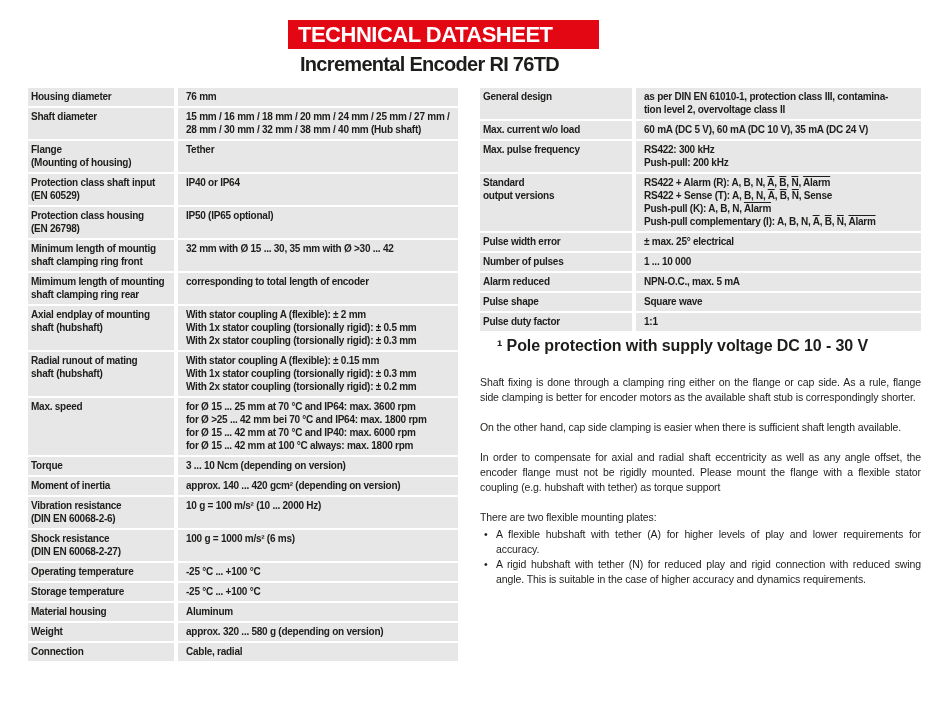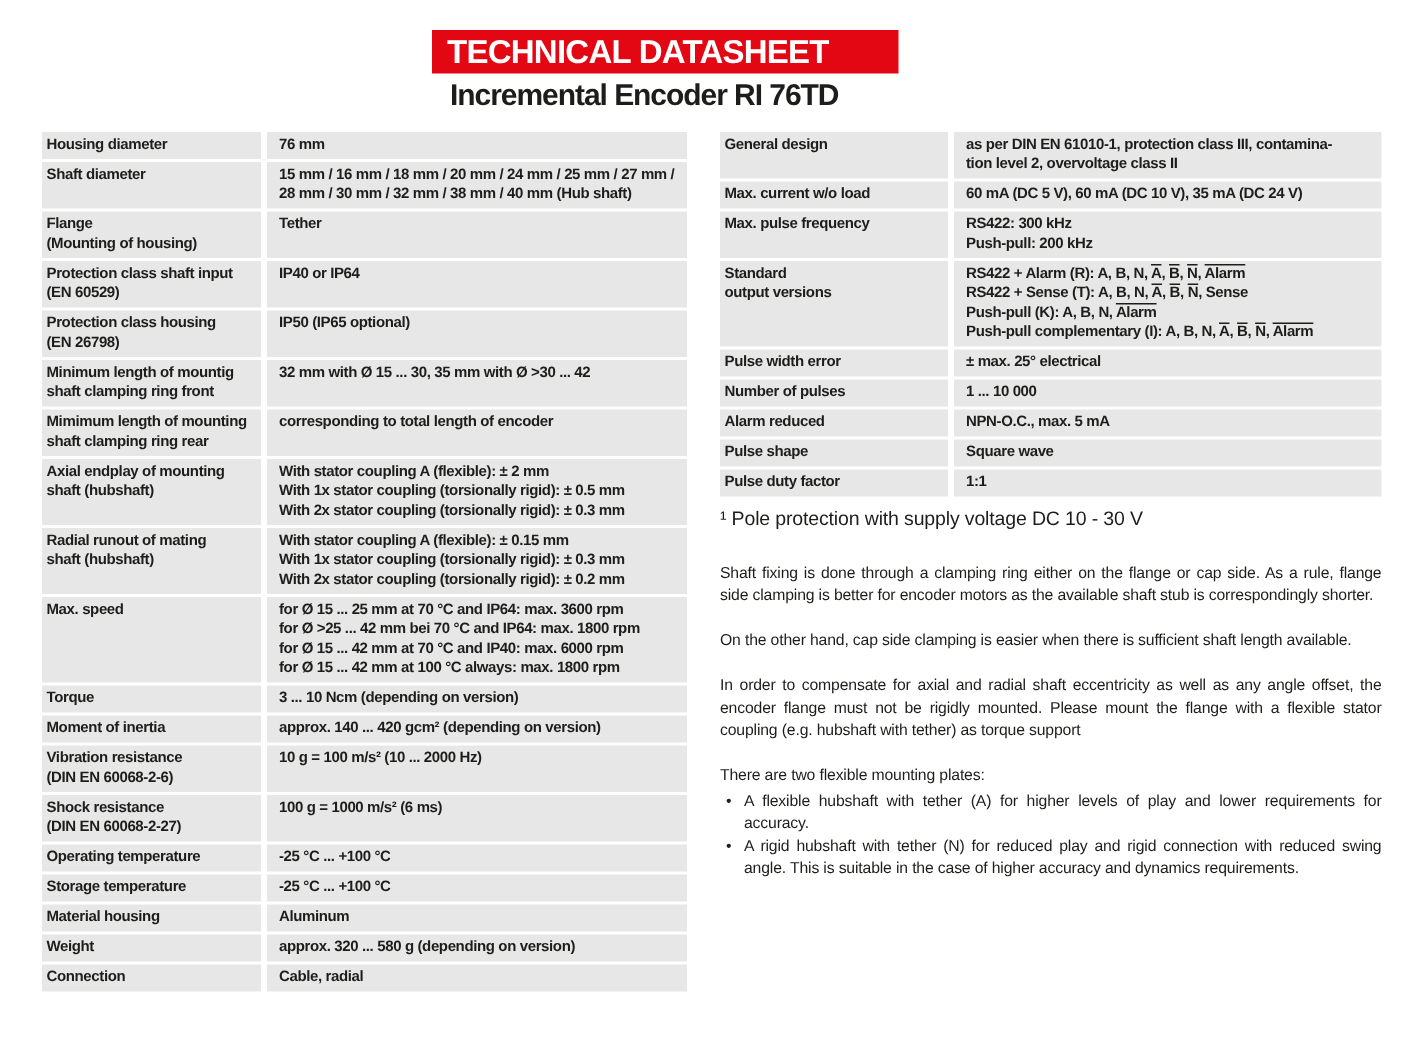--- a/index.html
+++ b/index.html
@@ -36,21 +36,21 @@
   .col-left .spec-row{grid-template-columns:146px 1fr;}
   .col-right .spec-row{grid-template-columns:152px 1fr;}
   .cell{
     background:var(--c-cell);
     font-size:10px;font-weight:700;letter-spacing:-0.25px;line-height:13px;
     padding:2px 6px 3px 3px;white-space:pre-line;
   }
   .cell.value{padding-left:8px;}
   .ov{text-decoration:overline;}
   .footnote{
-    margin:8px 0 22px 0;font-size:13px;font-weight:400;
+    margin:8px 0 22px 17px;font-size:16px;font-weight:700;
     letter-spacing:-0.1px;line-height:14px;
   }
   .body-text p{
     font-size:10.5px;font-weight:400;letter-spacing:-0.1px;line-height:15px;
     text-align:justify;margin-bottom:15px;
   }
   .body-text p.bullets-intro{margin-bottom:2px;text-align:left;}
   .bullet-list{list-style:none;}
   .bullet-list li{
     position:relative;padding-left:16px;

